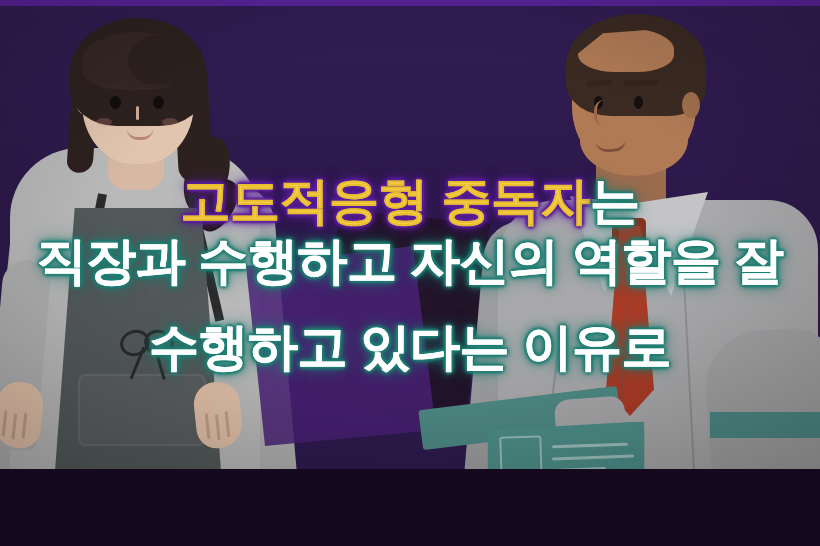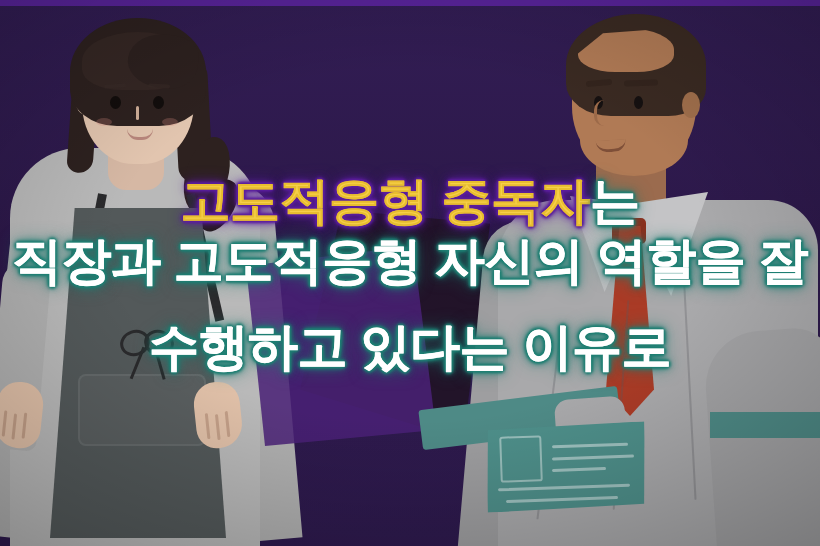--- a/index.html
+++ b/index.html
@@ -5,21 +5,21 @@
 <style>
   * { margin:0; padding:0; box-sizing:border-box; }
   html, body {
     width:820px; height:546px;
     background:#15091f;
     font-family:"Liberation Sans", sans-serif;
     overflow:hidden;
   }
   #frame {
     position:relative;
-    width:820px; height:546px;
+    width:820px; height:469px;
     background:#2e1a4f;
     overflow:hidden;
   }
 
   
   .bg-base {
     position:absolute; inset:0;
     background:linear-gradient(180deg,#321d54 0%, #2c1849 45%, #2e1a4e 100%);
   }
   .top-band {
@@ -516,20 +516,20 @@
   <div class="doc-line" style="left:498px; top:486px; width:132px;"></div>
   <div class="doc-line" style="left:506px; top:498px; width:112px;"></div>
 
   <div class="vignette"></div>
 
   <div id="captions">
     <span class="cap-line l1">
       <span class="seg-yellow">고도적응형 중독자</span><span class="seg-white">는</span>
     </span>
     <span class="cap-line l2">
-      <span class="seg-white">직장과 고도적응형 자신의 역할을 잘</span>
+      <span class="seg-white">직장과 수행하고 자신의 역할을 잘</span>
     </span>
     <span class="cap-line l3">
       <span class="seg-white">수행하고 있다는 이유로</span>
     </span>
   </div>
 
 </div>
 
 </body></html>

